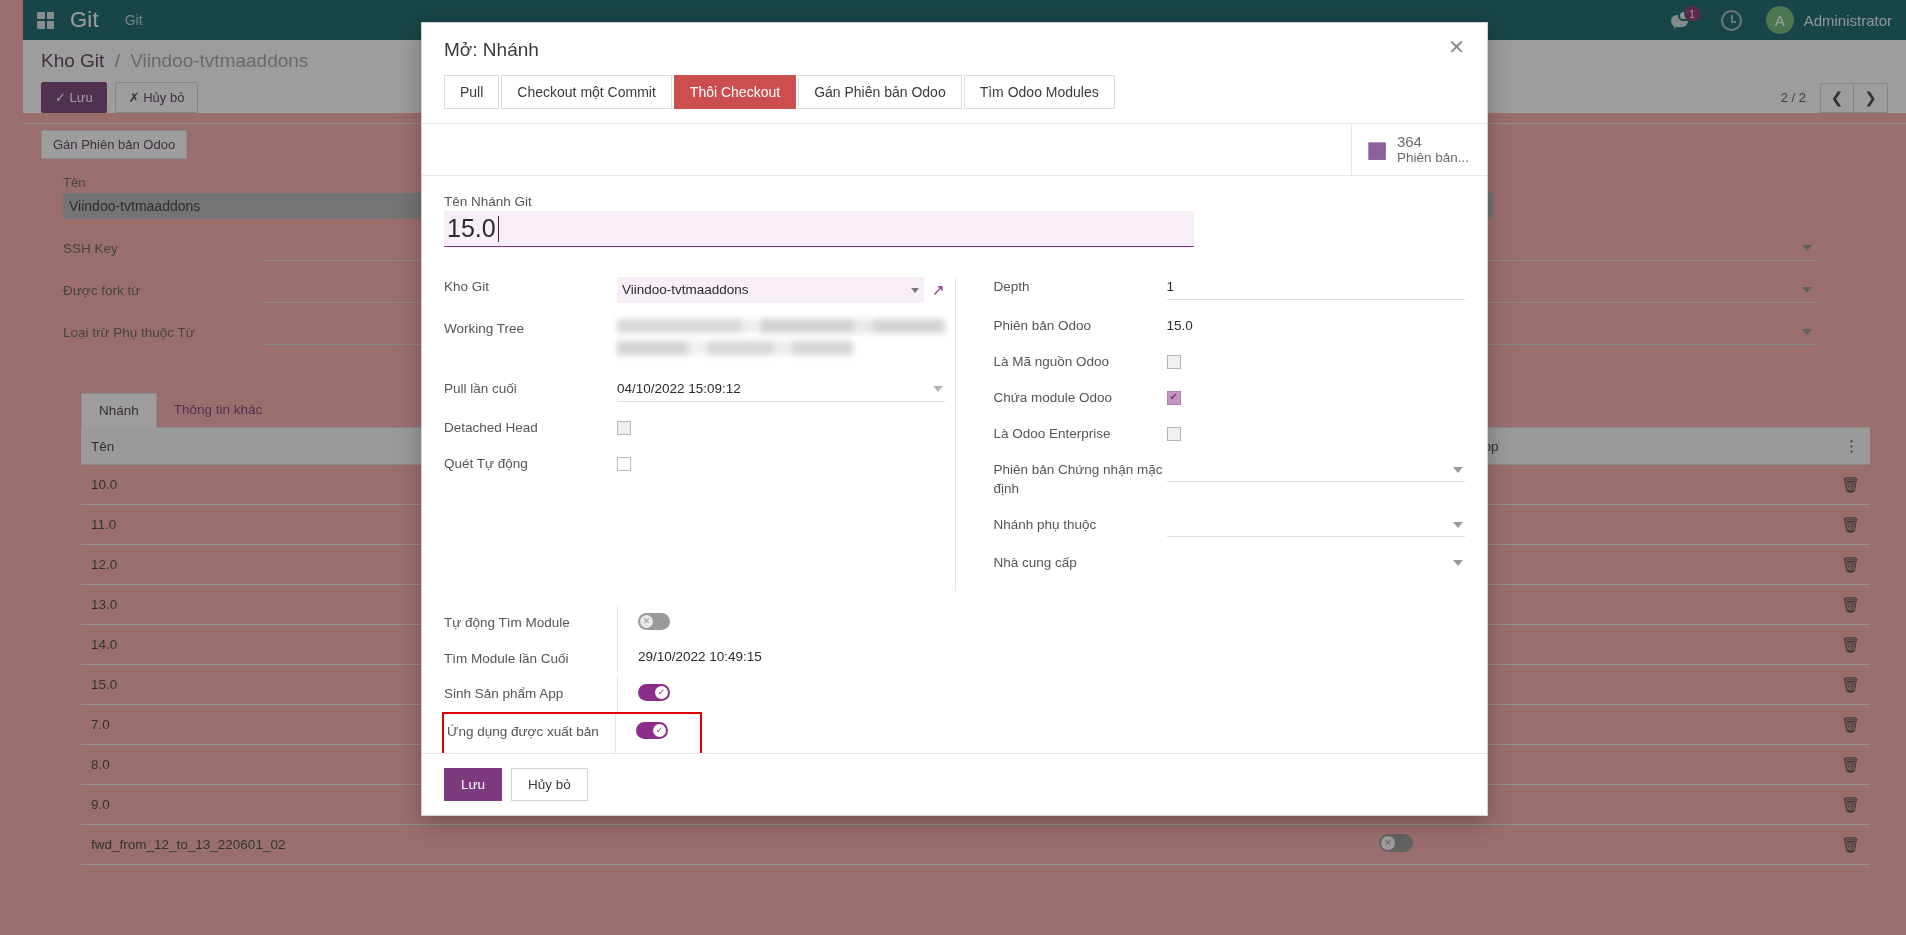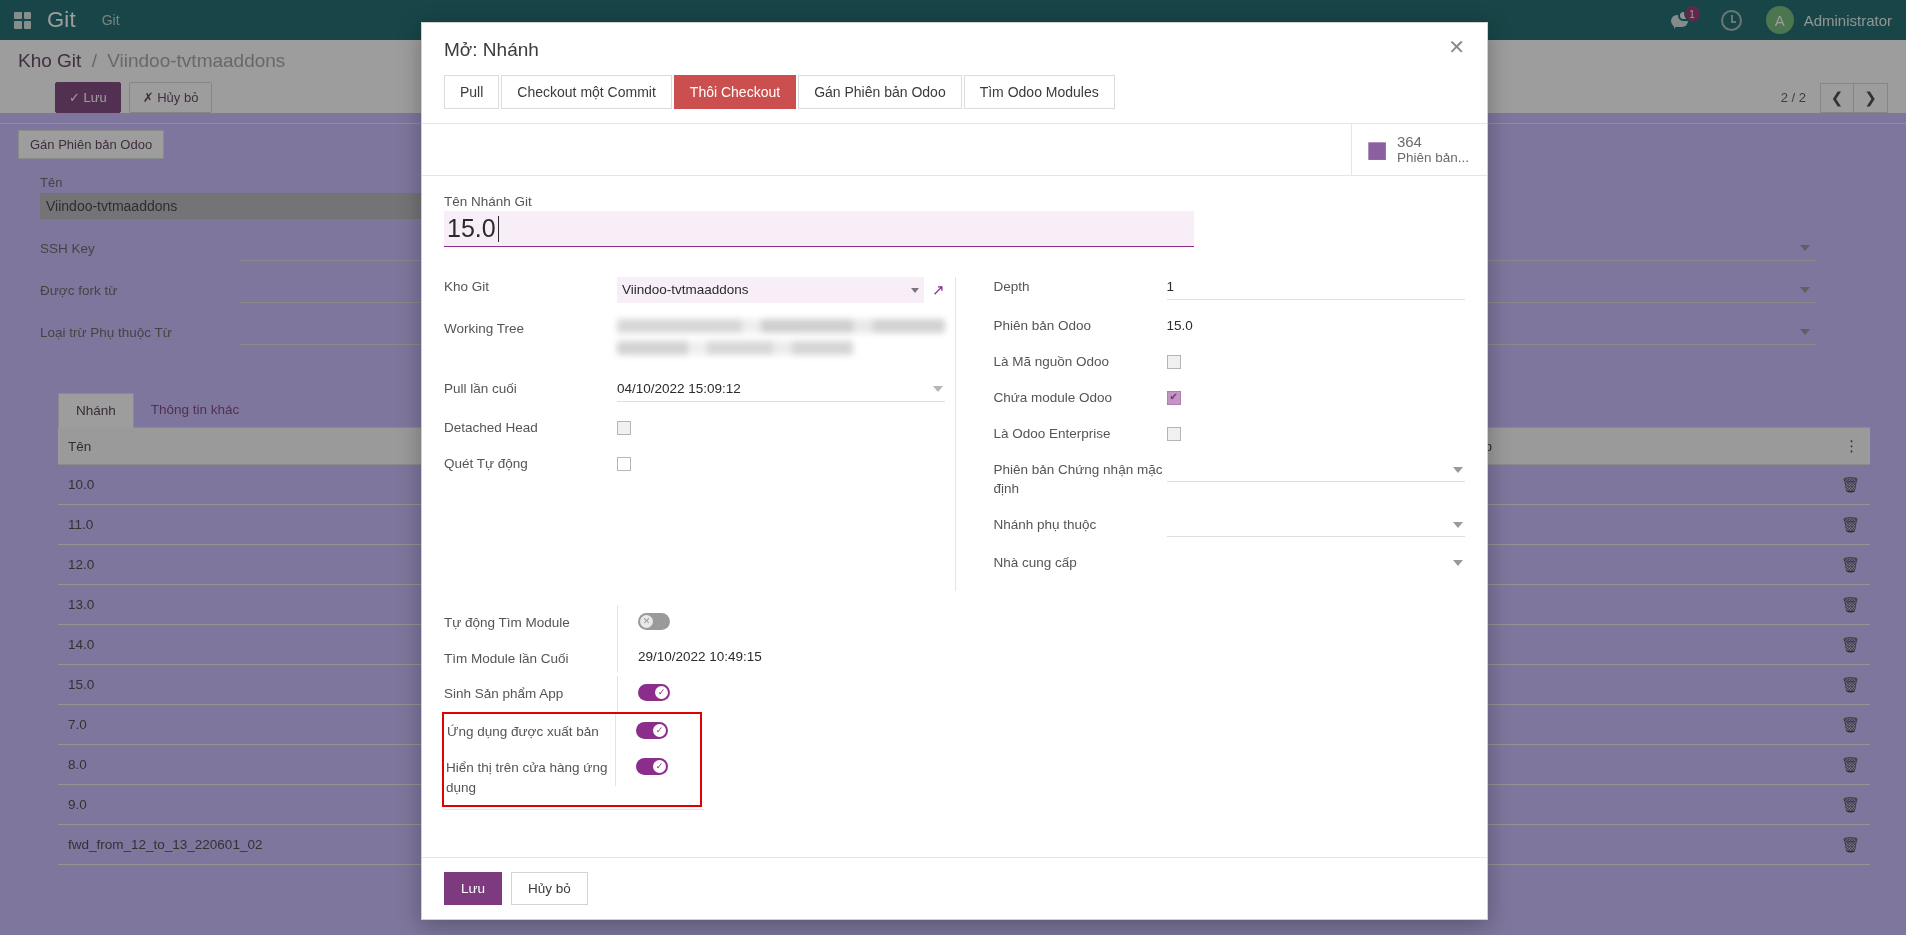--- a/index.html
+++ b/index.html
@@ -4,21 +4,21 @@
 <style>
   * { box-sizing: border-box; margin: 0; padding: 0; }
   html, body {
     width: 1906px; height: 935px;
     font-family: "Liberation Sans", sans-serif;
     background: #fff; overflow: hidden;
   }
   body { position: relative; }
 
   
-  .app-root { position:absolute; inset:0; background:#c4b5fd; }
+  .app-root { position:absolute; inset:0; background:#fca5a5;padding-left:23px; }
 
   .topbar {
     height: 40px; background: #00575b; display: flex; align-items: center;
     padding: 0 14px; color: #fff;
   }
   .apps-grid { display:grid; grid-template-columns: 1fr 1fr; gap:2px; width:17px; height:17px; margin-right:16px; }
   .apps-grid i { background:#d4e0e0; display:block; border-radius:1px; }
   .brand { font-size: 22px; color:#fff; font-weight:400; letter-spacing:.2px; }
   .brand-sub { font-size: 14px; color:#b9cdcd; margin-left:26px; }
   .topbar-right { margin-left:auto; display:flex; align-items:center; gap:24px; }
@@ -39,21 +39,21 @@
   .user-name { font-size:15px; color:#e2eded; }
 
   .cp-header { background:#fff; padding: 10px 18px 0 18px; }
   .breadcrumb { font-size:19px; color:#4b2c4b; }
   .breadcrumb .sep { color:#9a9a9a; margin:0 5px; }
   .breadcrumb .crumb2 { color:#9a9a9a; }
   .btn-row { margin-top:10px; display:flex; gap:8px; align-items:center; }
   .btn { font-size:13px; padding:7px 13px; border:1px solid #d4d4d4; background:#fff;
          color:#4b2c4b; border-radius:2px; cursor:pointer; white-space:nowrap; }
   .btn-primary { background:#71639e; border-color:#71639e; color:#fff; }
-  .btn-primary.violet { background:#6d2f6d; border-color:#6d2f6d;margin-left:37px; }
+  .btn-primary.violet { background:#6d2f6d; border-color:#6d2f6d; }
   .pager { margin-left:auto; display:flex; align-items:center; gap:0; }
   .pager-text { font-size:13px; color:#4a4a4a; margin-right:14px; }
   .pager-btn { width:34px;height:30px;border:1px solid #d4d4d4;background:#fff;display:flex;
                align-items:center;justify-content:center;font-size:15px;color:#333;cursor:pointer; }
   .pager-btn + .pager-btn { border-left:none; }
 
   .statbar { margin-top:10px; border-top:1px solid #e4e4e4; padding:6px 18px; }
   .stat-chip { display:inline-block; font-size:13px; padding:6px 11px; border:1px solid #dcdcdc; color:#4b2c4b; background:#fff;}
 
   .sheet { padding: 10px 18px 0 40px; }
@@ -84,21 +84,21 @@
           font-family:"DejaVu Sans", sans-serif; }
   .tg.on { background:#8b2d8b; }
   .tg.on i { left:auto; right:2px; color:#8b2d8b; }
   .trash { font-size:15px; color:#333; cursor:pointer; }
   .kebab { font-size:15px; color:#333; letter-spacing:1px; }
 
   
   .overlay { position:absolute; inset:0; background:rgba(51,51,51,.48); }
 
   .modal {
-    position:absolute; left:421px; top:22px; width:1067px; height:898px;
+    position:absolute; left:421px; top:22px; width:1067px; height:794px;
     background:#fff; border:1px solid rgba(0,0,0,.18);
     box-shadow:0 6px 22px rgba(0,0,0,.28); display:flex; flex-direction:column;
   }
   .modal-head { padding:16px 22px 14px 22px; display:flex; align-items:flex-start; }
   .modal-title { font-size:19px; color:#3b3b3b; font-weight:400; }
   .modal-x { margin-left:auto; font-size:20px; color:#8a8a8a; cursor:pointer; line-height:16px;
              font-family:"DejaVu Sans", sans-serif; }
   .modal-tabs { display:flex; padding:0 22px; gap:0; }
   .m-tab { font-size:14px; padding:8px 15px; border:1px solid #dcdcdc; background:#fff;
            color:#3b3b3b; cursor:pointer; margin-right:2px; white-space:nowrap; }

